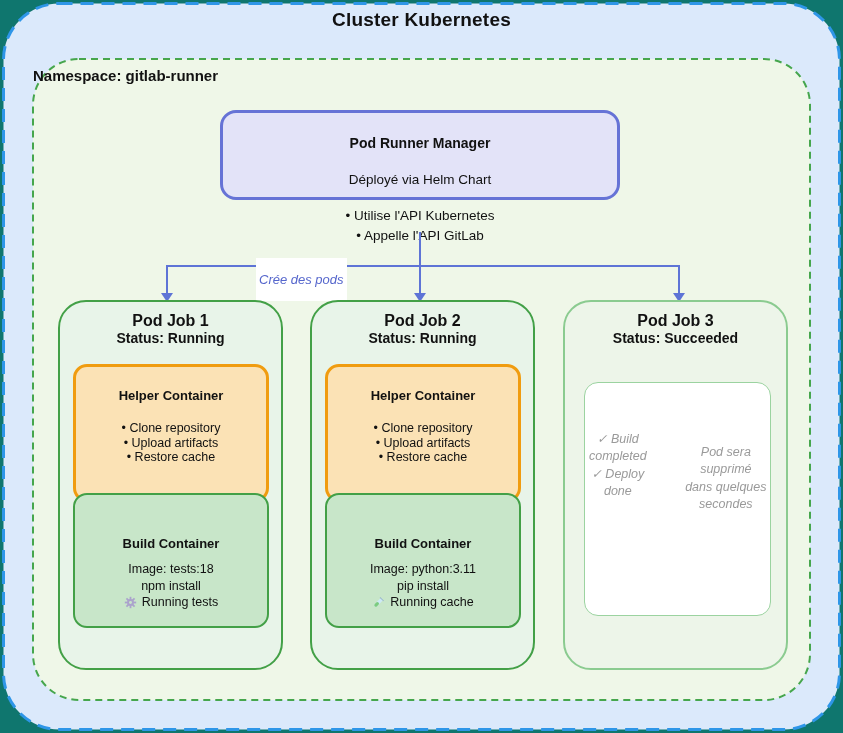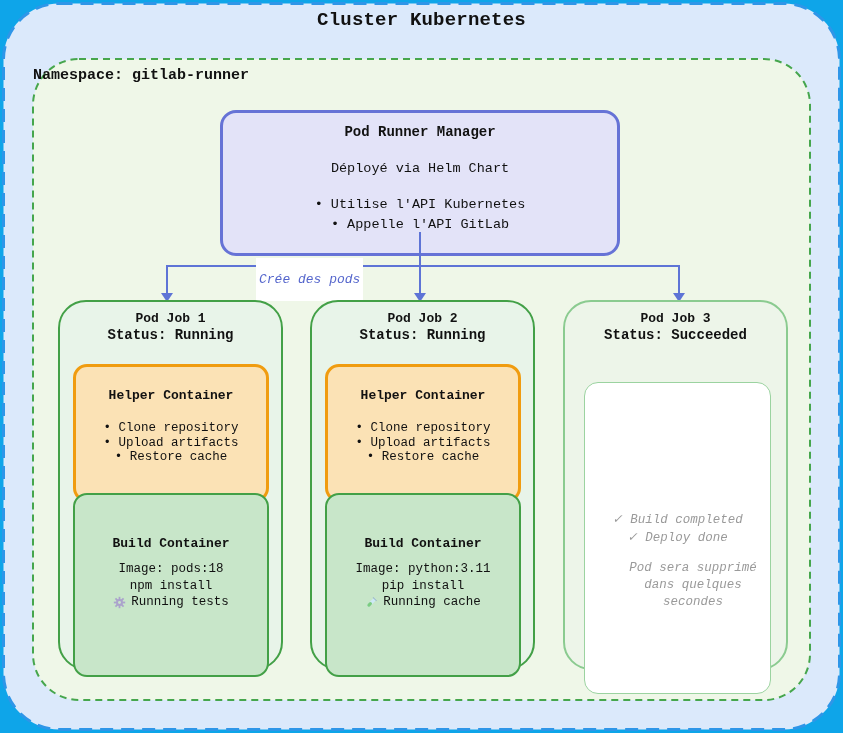--- a/index.html
+++ b/index.html
@@ -1,69 +1,69 @@
 <!DOCTYPE html>
 <html><head>
 <meta charset="utf-8">
 <style>
   html,body{margin:0;padding:0;background:#000;}
   .canvas{
-    position:relative;width:843px;height:733px;background:#0ea5e9;overflow:hidden;
-    font-family:Liberation Mono, monospace;color:#111;
+    position:relative;width:843px;height:733px;background:#0f766e;overflow:hidden;
+    font-family:Liberation Sans, sans-serif;color:#111;
   }
   .canvas *{box-sizing:border-box;}
   .dash-layer{position:absolute;left:0;top:0;}
   .cluster-title{
     position:absolute;left:0;top:9px;width:843px;text-align:center;
     font-size:19px;font-weight:bold;letter-spacing:.2px;
   }
   .ns-title{
     position:absolute;left:33px;top:67px;width:777px;text-align:left;
     font-size:15px;font-weight:bold;
   }
   .manager{
-    position:absolute;left:220px;top:110px;width:400px;height:146px;
+    position:absolute;left:220px;top:110px;width:400px;height:90px;
     background:#e3e3f8;border:3px solid #6673d6;border-radius:16px;
-    text-align:center;padding-top:11px;
+    text-align:center;padding-top:22px;
   }
   .manager-title{font-size:14px;font-weight:bold;}
   .manager-sub{font-size:13.5px;margin-top:21px;}
   .manager-bullets{font-size:13.5px;margin-top:19px;line-height:1.5;}
   .aline{position:absolute;background:#5e74d6;}
   .ahead{
     position:absolute;width:0;height:0;
     border-left:6px solid transparent;border-right:6px solid transparent;
     border-top:9px solid #5e74d6;
   }
   .alabel{
     position:absolute;left:256px;top:258px;background:#fff;padding:14px 3px;
     font-size:13px;font-style:italic;color:#5566cc;
   }
   .pod{
     position:absolute;top:300px;width:225px;height:370px;
     background:#e8f4e9;border:2.5px solid #43a047;border-radius:28px;
     text-align:center;
   }
   .pod.pod3{background:#edf5e9;border-color:#8bcb90;}
-  .pod-title{font-size:13px;font-weight:bold;margin-top:9px;line-height:1.2;}
+  .pod-title{font-size:16px;font-weight:bold;margin-top:9px;line-height:1.2;}
   .pod-status{font-size:14px;font-weight:bold;line-height:1.25;}
   .innerbox{
     position:absolute;left:13px;width:196px;text-align:center;border-radius:14px;
   }
   .helper{top:62px;height:138px;background:#fbe2b5;border:3px solid #f09c10;padding-top:21px;}
-  .build{top:191px;height:184px;background:#c8e6c9;border:2.5px solid #43a047;padding-top:41px;}
+  .build{top:191px;height:135px;background:#c8e6c9;border:2.5px solid #43a047;padding-top:41px;}
   .box-title{font-size:13px;font-weight:bold;}
   .box-lines{font-size:12.5px;margin-top:18px;line-height:1.16;}
   .build .box-lines{line-height:1.32;margin-top:10px;}
   .status-line{display:flex;align-items:center;justify-content:center;gap:5px;text-align:right;}
   .status-line svg{flex:0 0 auto;}
   .whitebox{
-    position:absolute;left:19px;top:80px;width:187px;height:312px;
+    position:absolute;left:19px;top:80px;width:187px;height:234px;
     background:#fff;border:1.5px solid #9bd3a0;border-radius:14px;
-    display:flex;flex-direction:column;justify-content:center;
+    display:flex;flex-direction:row;justify-content:center;
     padding-top:48px;color:#9a9a9a;font-style:italic;font-size:12.5px;
   }
   .checks{line-height:1.38;}
   .note{margin-top:13px;line-height:1.38;padding-left:31px;}
 </style>
 </head>
 <body>
 
 <div class="canvas">
 
@@ -101,21 +101,21 @@
       <div class="box-title">Helper Container</div>
       <div class="box-lines">
         <div>• Clone repository</div>
         <div>• Upload artifacts</div>
         <div>• Restore cache</div>
       </div>
     </div>
     <div class="innerbox build">
       <div class="box-title">Build Container</div>
       <div class="box-lines">
-        <div>Image: pods:18</div>
+        <div>Image: tests:18</div>
         <div>npm install</div>
         <div class="status-line">
           <svg width="13" height="13" viewBox="0 0 16 16">
             <g stroke="#aba3cc" stroke-width="2.2">
               <line x1="8" y1="1" x2="8" y2="15"></line>
                 <line x1="1" y1="8" x2="15" y2="8"></line>
               <line x1="3" y1="3" x2="13" y2="13"></line>
                 <line x1="13" y1="3" x2="3" y2="13"></line>
             </g>
             <circle cx="8" cy="8" r="4.2" fill="#aba3cc"></circle>

